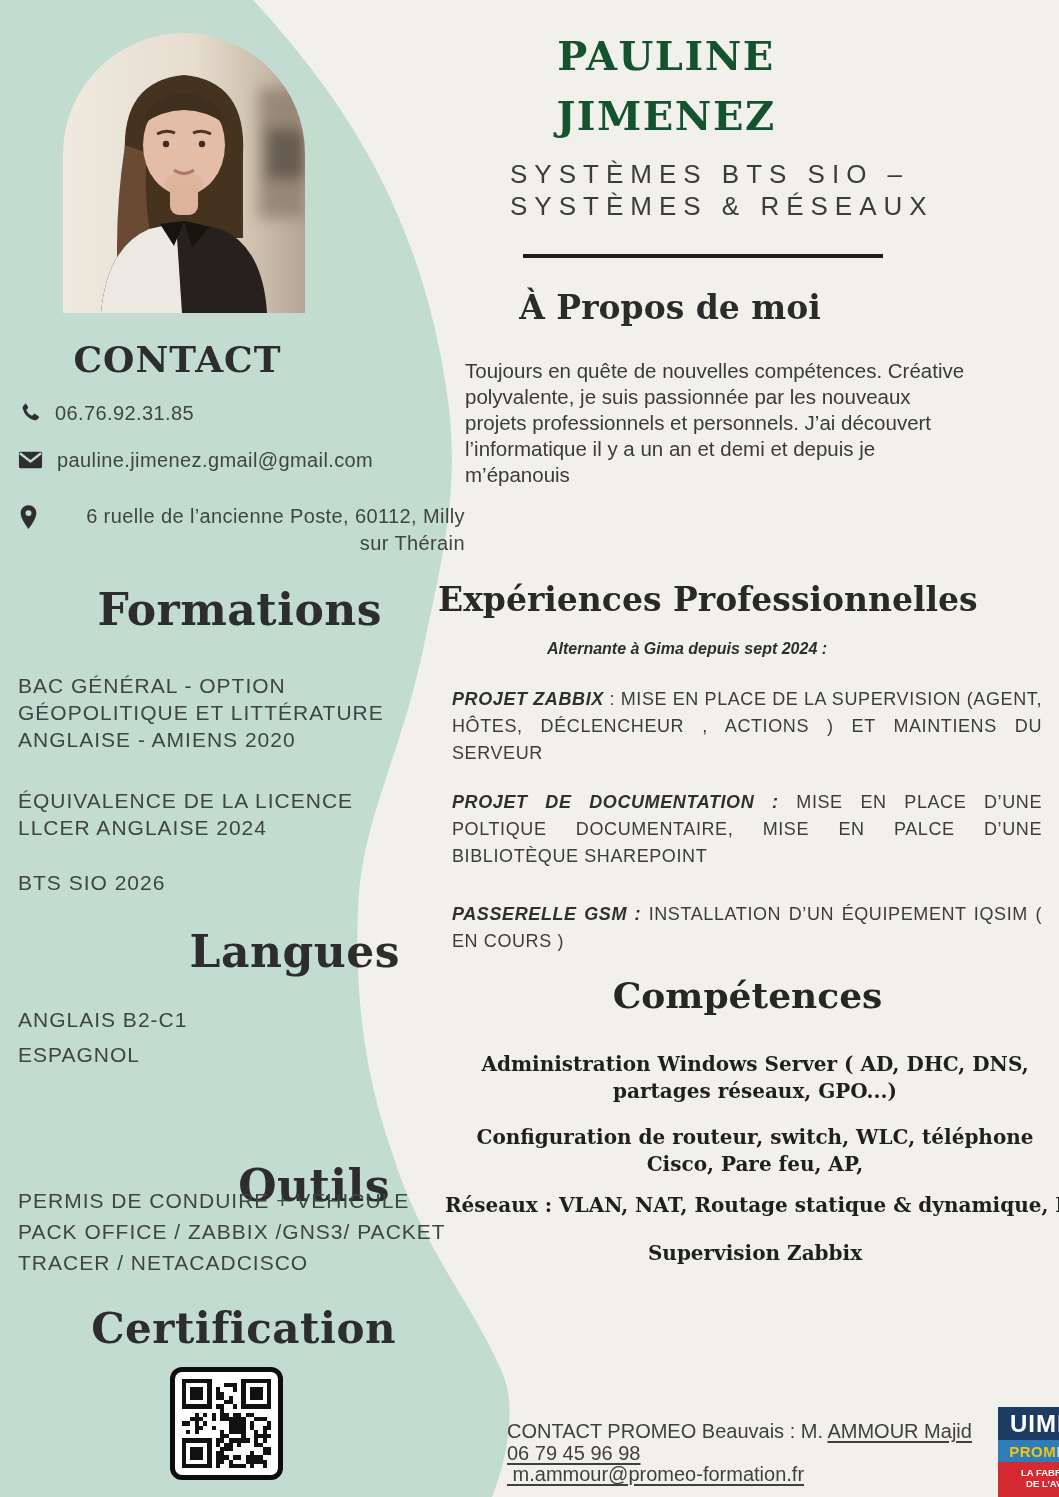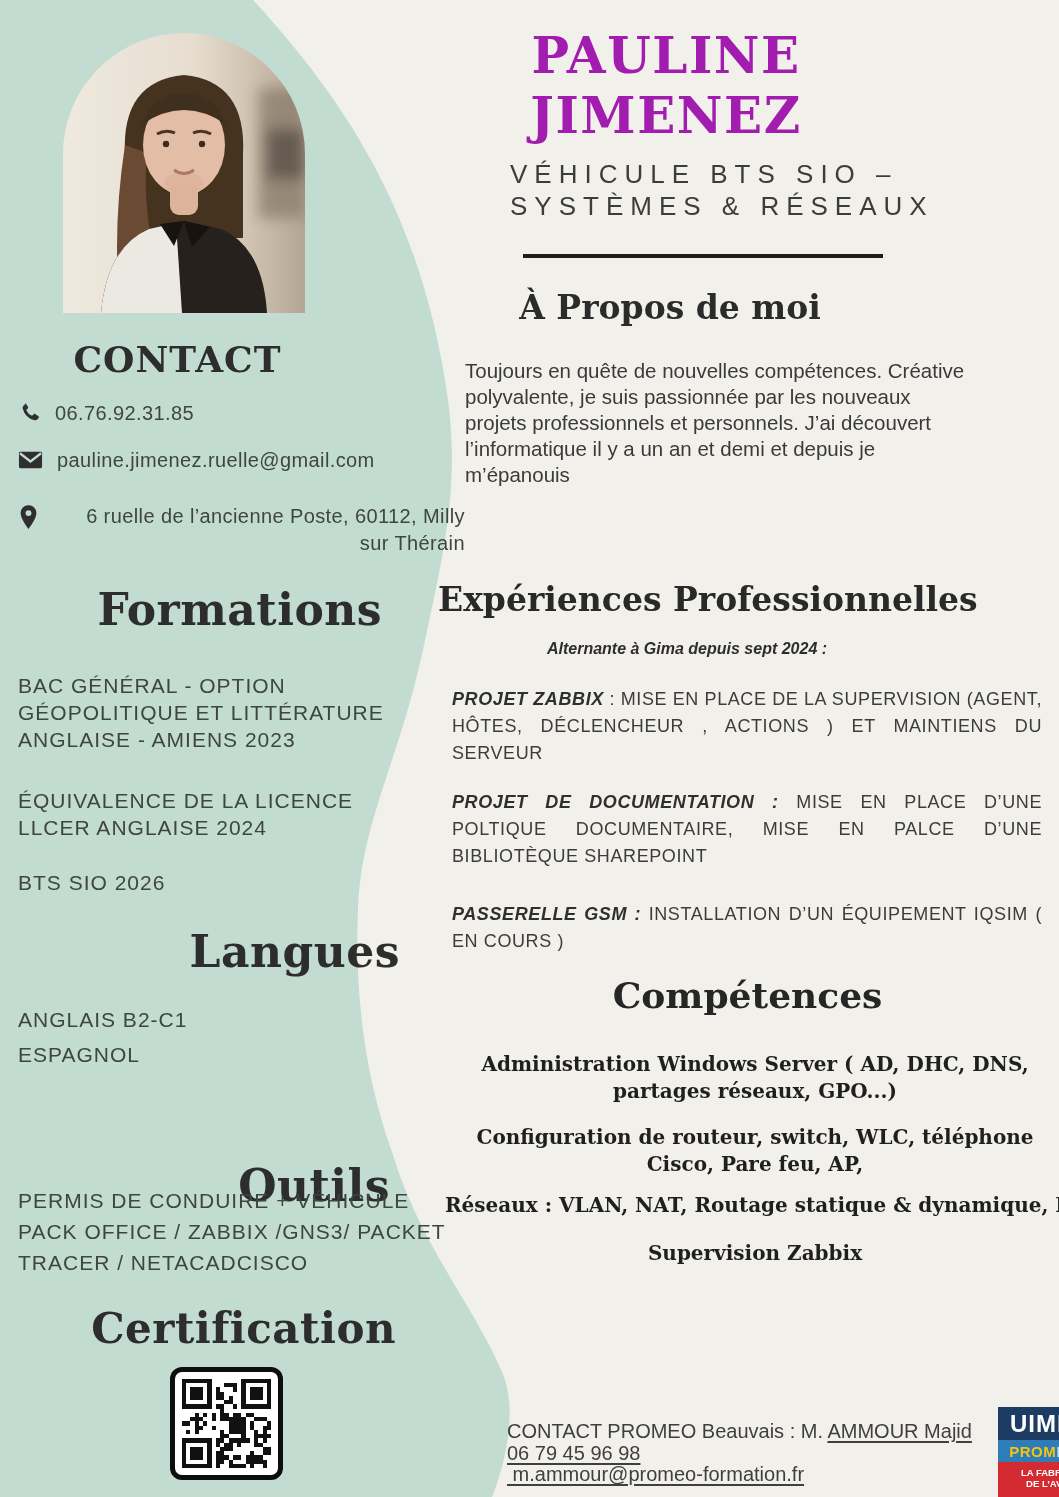--- a/index.html
+++ b/index.html
@@ -39,22 +39,22 @@
              line-height:27px;color:var(--ink-soft);}
   .f-item1{top:672px;} .f-item2{top:787px;} .f-item3{top:869px;}
   .lang-items{top:1002px;line-height:35px;letter-spacing:1px;}
   .outils-text{top:1185px;width:436px;line-height:31px;}
 
   .qr-box{left:170px;top:1367px;width:113px;height:113px;background:#fff;
           border:5px solid #0d0d0d;border-radius:12px;padding:7px;}
   .qr-box svg{display:block;width:100%;height:100%;}
 
   
-  .name{left:420px;top:26px;width:492px;font-size:50px;line-height:60px;
-        letter-spacing:1.5px;color:#a21caf;}
+  .name{left:420px;top:26px;width:492px;font-size:40px;line-height:60px;
+        letter-spacing:1.5px;color:#14532d;}
   .subtitle{left:510px;top:158px;font-size:26px;line-height:32px;
             letter-spacing:7px;color:#3c3c3c;}
   .divider{left:523px;top:254px;width:360px;height:4px;background:#1d1d1d;}
 
   .about-title{left:455px;top:288px;width:430px;font-size:33px;color:#2b2b2b;}
   .about-text{left:465px;top:358px;width:508px;font-size:20.5px;line-height:26px;color:#3a3a3a;}
 
   .exp-title{left:438px;top:580px;width:500px;font-size:33px;white-space:nowrap;color:#292929;}
   .exp-sub{left:437px;top:640px;width:500px;font-size:16px;font-weight:bold;
            font-style:italic;color:#2d2d2d;}
@@ -135,32 +135,32 @@
       <path fill="#2f2f2f" d="M7.1 2.2c.5 0 1 .3 1.3.7l2 3.2c.3.5.2 1.2-.2 1.6L8.9 9c-.2.2-.3.6-.1.9a11 11 0 0 0 5.3 5.3c.3.2.7.1.9-.1l1.3-1.3c.4-.4 1.1-.5 1.6-.2l3.2 2c.4.3.7.8.7 1.3 0 .4-.2.9-.5 1.2l-1.2 1.2c-.7.7-1.8 1-2.8.8A17.4 17.4 0 0 1 4.9 7.7c-.2-1 .1-2.1.8-2.8l1.2-1.2c.3-.3.8-.5 1.2-.5z"></path>
     </svg>
     <span class="c-text">06.76.92.31.85</span>
   </div>
 
   <div class="abs c-row c-row2">
     <svg class="ic" width="25" height="23" viewBox="0 0 26 22">
       <rect x="1" y="3" width="24" height="17" rx="1.5" fill="#2f2f2f"></rect>
       <path d="M2 4.5 L13 13 L24 4.5" stroke="#c2dcd1" stroke-width="2.4" fill="none"></path>
     </svg>
-    <span class="c-text">pauline.jimenez.ruelle@gmail.com</span>
+    <span class="c-text">pauline.jimenez.gmail@gmail.com</span>
   </div>
 
   <div class="abs c-row c-row3">
     <svg class="ic" width="21" height="27" viewBox="0 0 24 30">
       <path fill="#2f2f2f" d="M12 1c-5 0-9 4-9 9 0 6.6 9 18 9 18s9-11.4 9-18c0-5-4-9-9-9zm0 12.4a3.4 3.4 0 1 1 0-6.8 3.4 3.4 0 0 1 0 6.8z"></path>
     </svg>
     <span class="c-text">6 ruelle de l’ancienne Poste, 60112, Milly sur Thérain</span>
   </div>
 
   <h2 class="abs serif center left-h h-formations">Formations</h2>
-  <p class="abs left-item f-item1">BAC GÉNÉRAL - OPTION GÉOPOLITIQUE ET LITTÉRATURE ANGLAISE - AMIENS 2023</p>
+  <p class="abs left-item f-item1">BAC GÉNÉRAL - OPTION GÉOPOLITIQUE ET LITTÉRATURE ANGLAISE - AMIENS 2020</p>
   <p class="abs left-item f-item2">ÉQUIVALENCE DE LA LICENCE LLCER ANGLAISE 2024</p>
   <p class="abs left-item f-item3">BTS SIO 2026</p>
 
   <h2 class="abs serif center left-h h-langues">Langues</h2>
   <div class="abs left-item lang-items">
     <div>ANGLAIS  B2-C1</div>
     <div>ESPAGNOL</div>
   </div>
 
   <h2 class="abs serif center left-h h-outils">Outils</h2>
@@ -302,21 +302,21 @@
         <rect x="4" y="60" width="20" height="20" fill="#fff"></rect>
         <rect x="8" y="64" width="12" height="12" fill="#111"></rect>
       </svg>
   </div>
 
   <h1 class="abs serif center name">
     <div>PAULINE</div>
     <div>JIMENEZ</div>
   </h1>
   <div class="abs subtitle">
-    <div>VÉHICULE BTS SIO –</div>
+    <div>SYSTÈMES BTS SIO –</div>
     <div>SYSTÈMES &amp; RÉSEAUX</div>
   </div>
   <div class="abs divider"></div>
 
   <h2 class="abs serif center about-title">À Propos de moi</h2>
   <p class="abs about-text">Toujours en quête de nouvelles compétences. Créative polyvalente, je suis passionnée par les nouveaux projets professionnels et personnels. J’ai découvert l’informatique il y a un an et demi et depuis je m’épanouis</p>
 
   <h2 class="abs serif center exp-title">Expériences Professionnelles</h2>
   <h3 class="abs center exp-sub">Alternante à Gima depuis sept 2024 :</h3>
 

